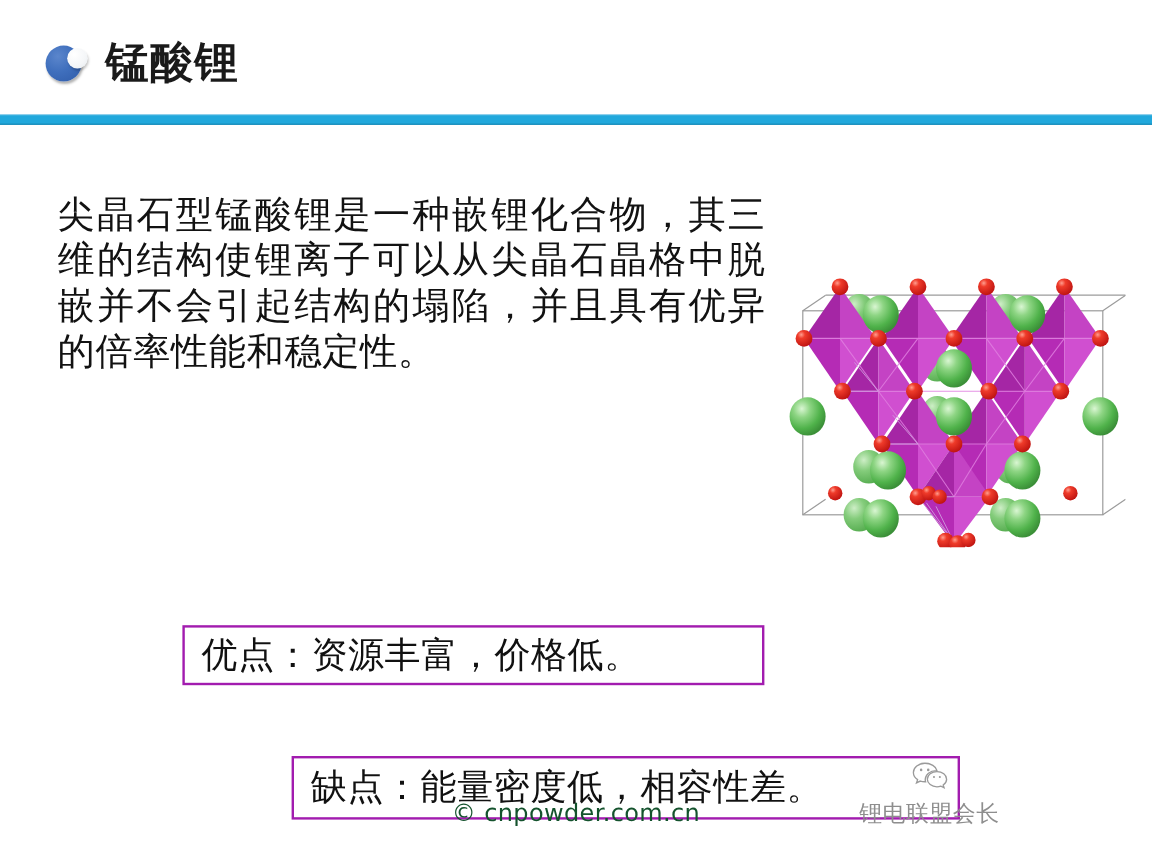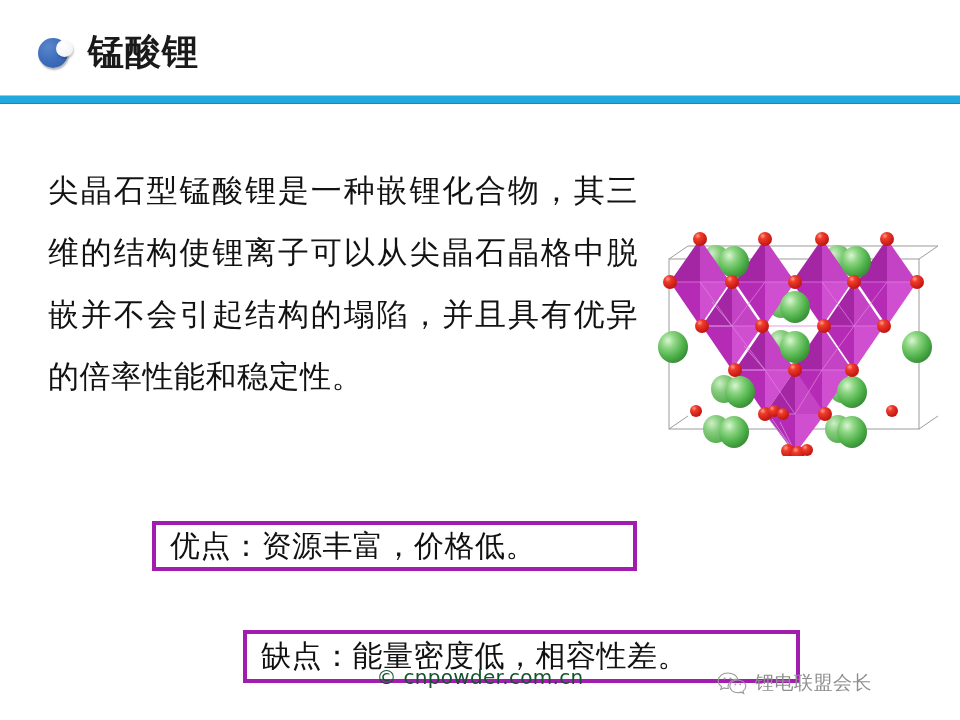--- a/index.html
+++ b/index.html
@@ -87,41 +87,41 @@
     font-family: "DejaVu Sans", sans-serif;
   }
 
   
   #body-paragraph {
     position: absolute;
     left: 48px;
     top: 160px;
     width: 590px;
     font-size: 31px;
-    line-height: 62px;
+    line-height: 38px;
     color: #121212;
     text-align: justify;
     text-justify: inter-character;
     letter-spacing: 0.5px;
   }
 
   
   #crystal-figure {
     position: absolute;
     left: 652px;
     top: 204px;
     width: 286px;
     height: 252px;
   }
   #crystal-figure svg { display: block; }
 
   
   .callout-box {
     position: absolute;
-    border: 4px solid #a21caf;
+    border: 2px solid #a21caf;
     background: #ffffff;
     box-sizing: border-box;
     display: flex;
     align-items: center;
     padding-left: 14px;
   }
   .callout-text {
     font-size: 30px;
     font-weight: 400;
     color: #111111;
@@ -149,24 +149,25 @@
     width: 960px;
     text-align: center;
     font-size: 20px;
     color: #14532d;
     font-family: "DejaVu Sans", sans-serif;
     letter-spacing: 0.3px;
   }
   #footer-brand {
     position: absolute;
     left: 716px;
-    top: 670px;
+    top: 634px;
     display: flex;
     align-items: center;
     gap: 7px;
+    flex-direction: column;
   }
   #wechat-icon { width: 32px; height: 24px; display: block; }
   #footer-brand-label {
     font-size: 19px;
     color: #8e8e8e;
     white-space: nowrap;
     letter-spacing: 0.5px;
   }
 </style>
 </head>

